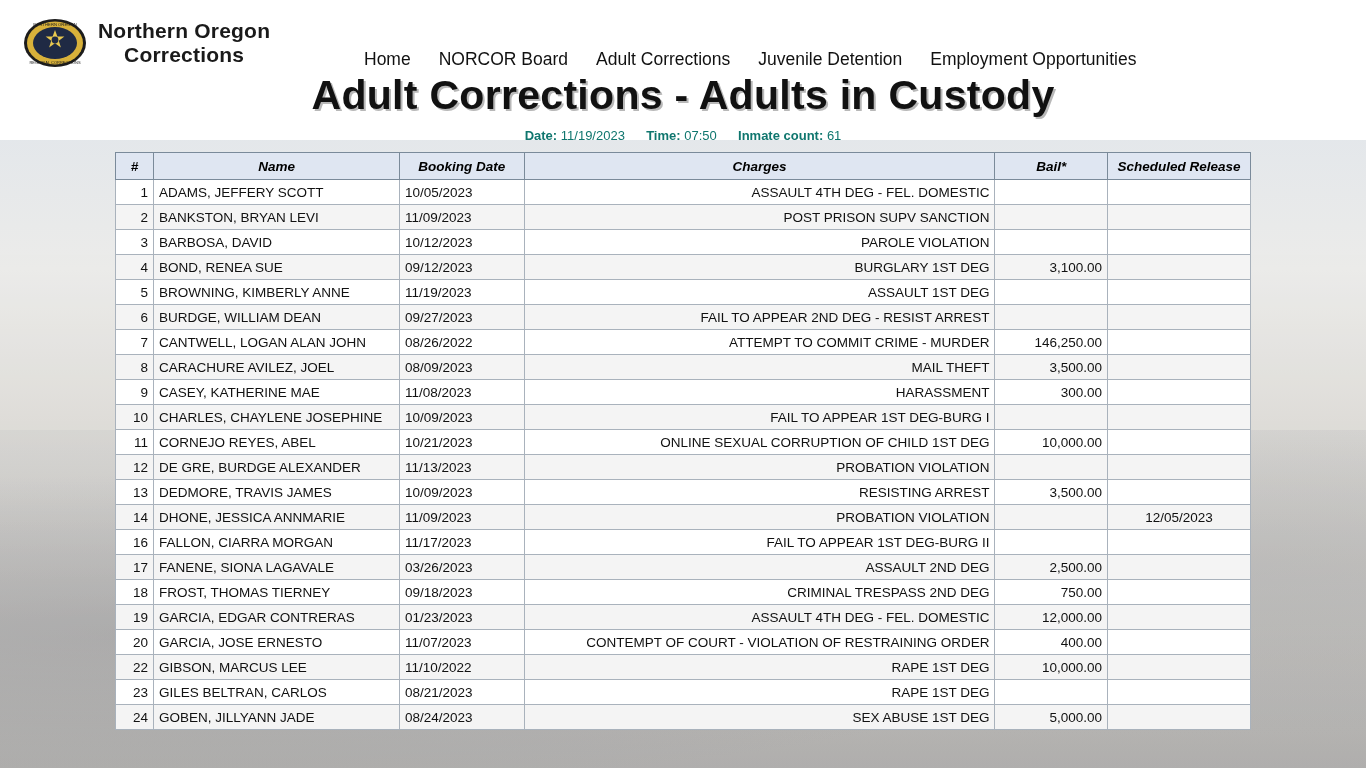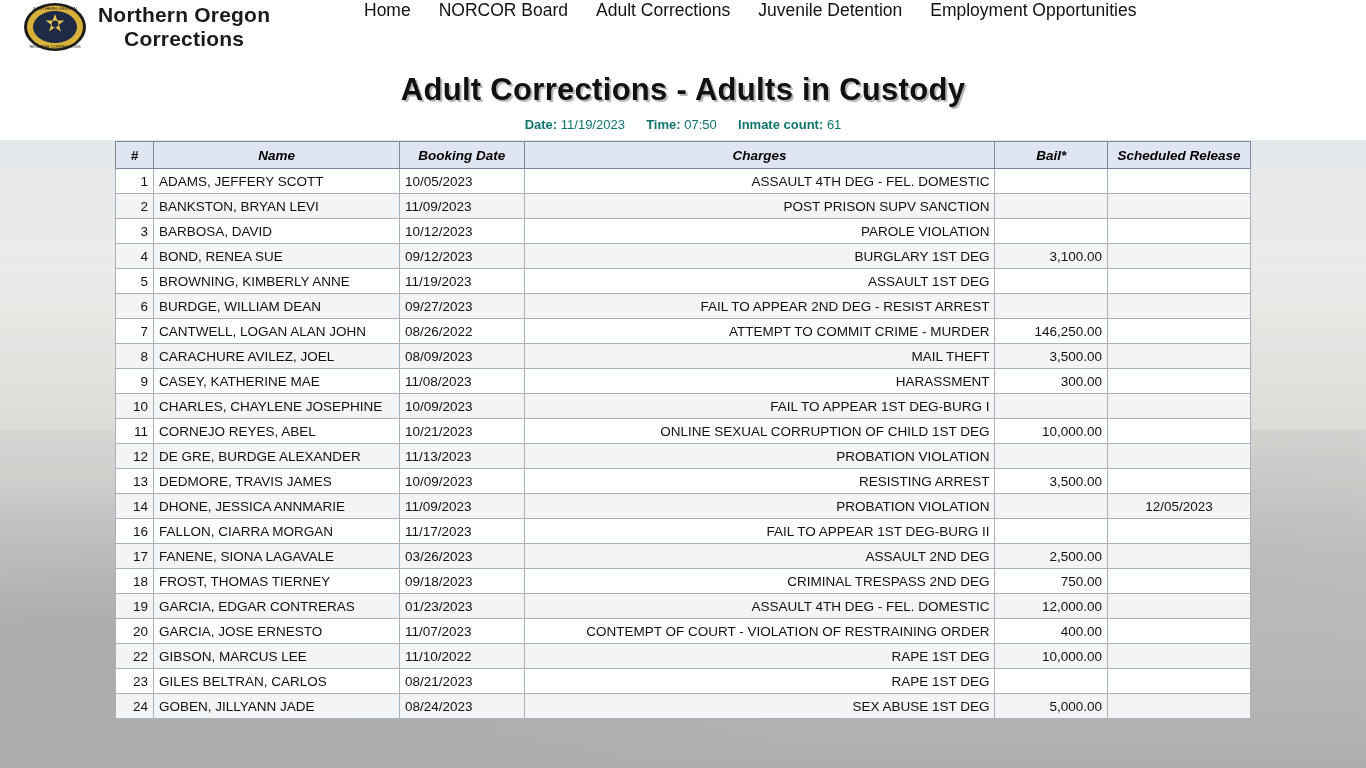--- a/index.html
+++ b/index.html
@@ -46,21 +46,21 @@
   #content {
     position: relative;
     z-index: 3;
   }
 
   
   .header {
     position: relative;
     height: 70px;
     display: flex;
-    align-items: flex-start;
+    align-items: flex-end;
     padding-left: 22px;
     box-sizing: border-box;
   }
   .brand {
     display: flex;
     align-items: center;
     gap: 10px;
     width: 330px;
   }
   .badge {
@@ -87,21 +87,21 @@
     font-size: 17.5px;
     color: #111111;
     text-decoration: none;
     font-weight: 500;
     white-space: nowrap;
   }
 
   
   .page-title {
     text-align: center;
-    font-size: 31px;
+    font-size: 41px;
     font-weight: bold;
     color: #111111;
     letter-spacing: 0.3px;
     margin: 2px 0 0 0;
     text-shadow: 2px 2px 0 rgba(160,160,160,0.75);
   }
   .meta-line {
     text-align: center;
     font-size: 13px;
     color: #0f766e;

